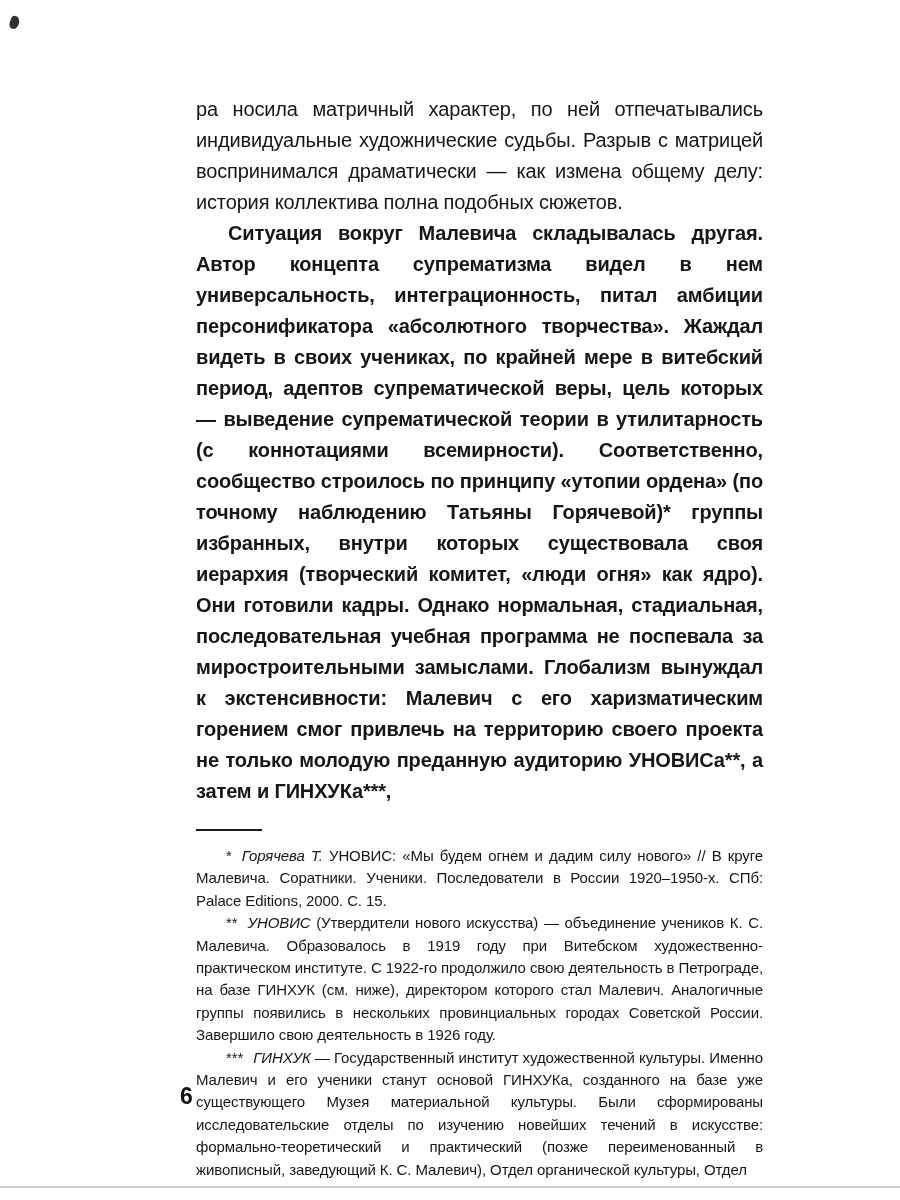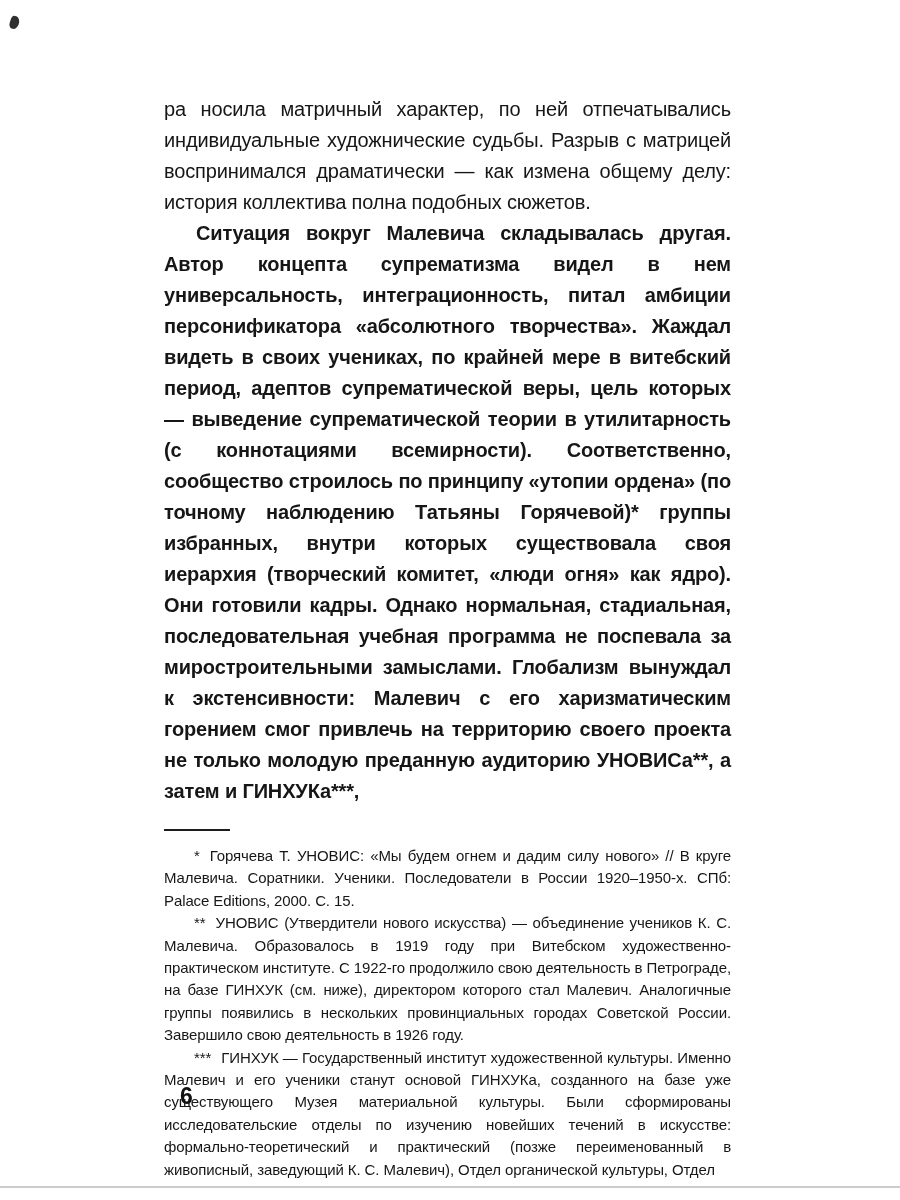--- a/index.html
+++ b/index.html
@@ -7,21 +7,21 @@
   body {
     width: 900px;
     height: 1200px;
     position: relative;
     overflow: hidden;
     font-family: "Liberation Sans", sans-serif;
     color: #161616;
   }
   .text-block {
     position: absolute;
-    left: 164px;
+    left: 196px;
     top: 94px;
     width: 567px;
   }
   .body-para {
     font-size: 20px;
     line-height: 31px;
     text-align: justify;
     letter-spacing: -0.15px;
     color: #161616;
   }
@@ -34,21 +34,21 @@
   }
   .footnote {
     font-size: 15px;
     line-height: 22.4px;
     text-align: justify;
     text-indent: 30px;
     letter-spacing: -0.1px;
     color: #161616;
   }
   .fn-marker { margin-right: 10px; }
-  .fn-italic { }
+  .fn-italic { font-style: italic; }
   .page-number {
     position: absolute;
     left: 180px;
     top: 1083px;
     font-size: 23px;
     font-weight: bold;
     color: #111;
   }
   .speck {
     position: absolute;

